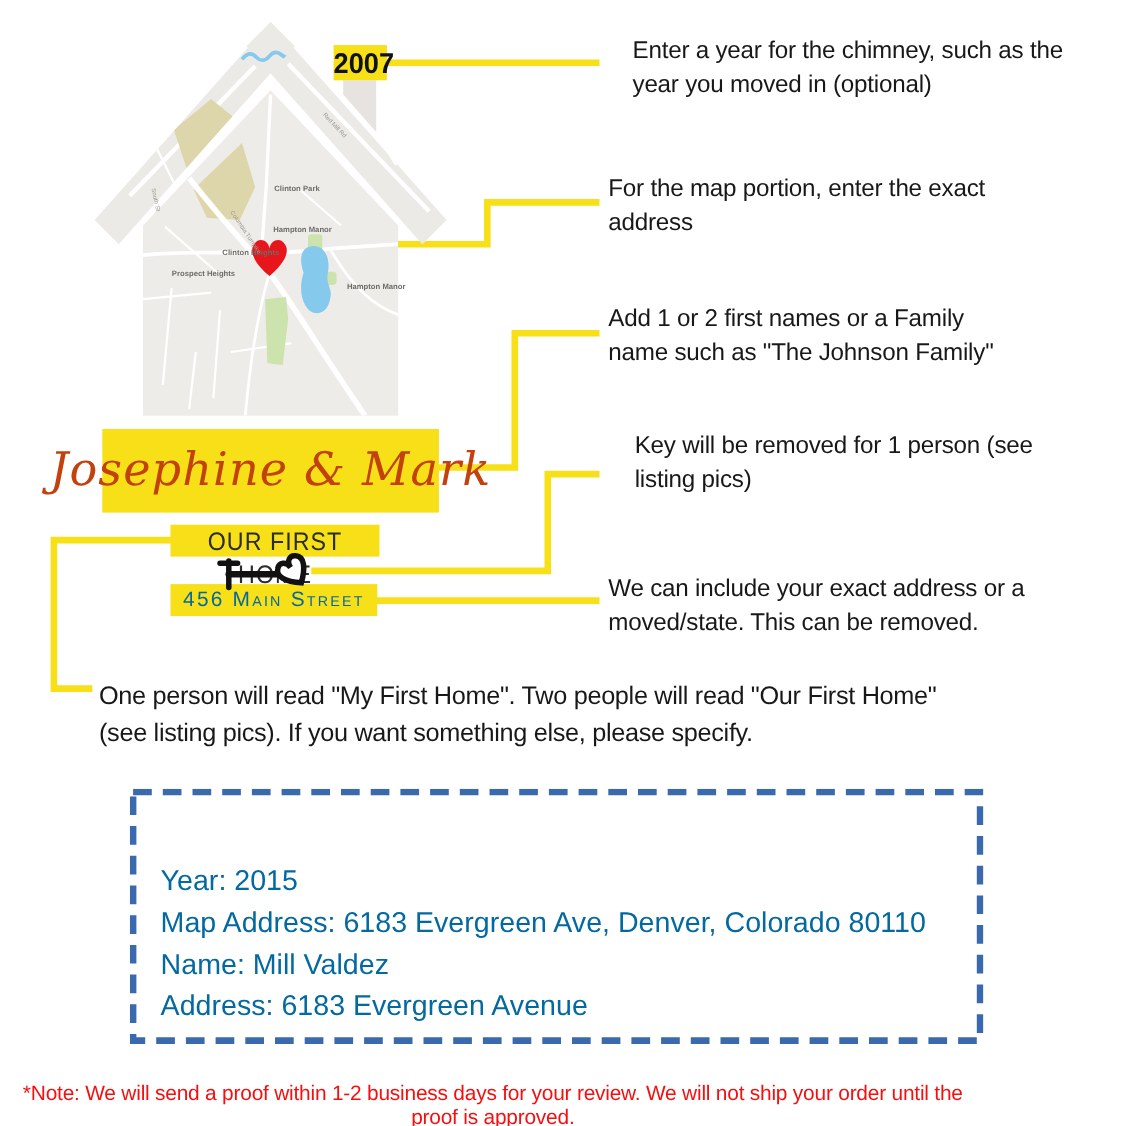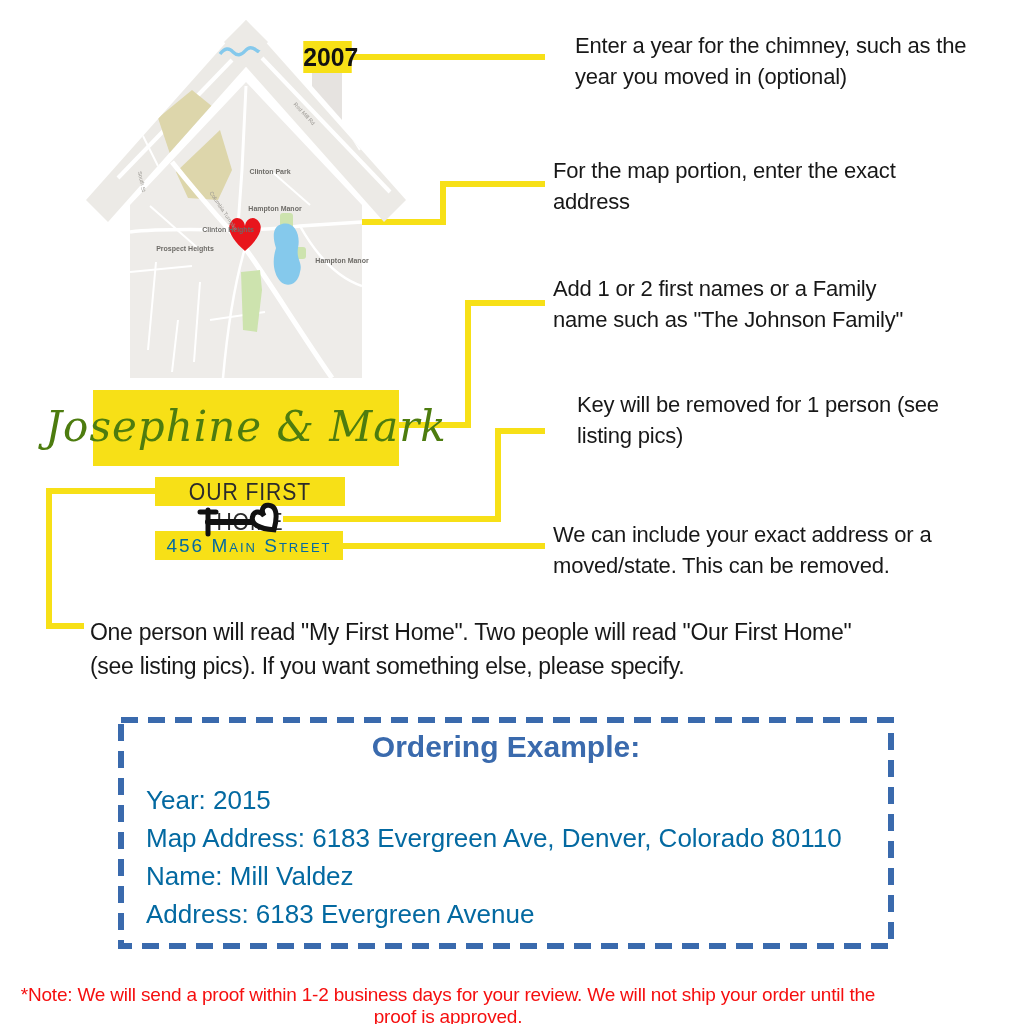--- a/index.html
+++ b/index.html
@@ -16,21 +16,21 @@
   .ybox{background:#f7e017;z-index:3;}
   #chimney-year{
     left:302px;top:41px;width:51px;height:32px;text-align:center;
     font-size:26px;font-weight:700;line-height:33px;color:#111;
     transform:scaleX(.95);transform-origin:center;
   }
   #name-banner{left:93px;top:390px;width:306px;height:76px;}
   #name-banner .script{
     position:absolute;left:50%;top:50%;transform:translate(-50%,-54%);
     font-family:"DejaVu Serif",serif;font-style:italic;font-size:42px;
-    white-space:nowrap;color:#4d7c0f;letter-spacing:1px;text-align:right;
+    white-space:nowrap;color:#c2410c;letter-spacing:1px;text-align:right;
   }
   #first-home-banner{
     left:155px;top:477px;width:190px;height:29px;text-align:center;
     font-size:23px;line-height:30px;color:#2b2b2b;letter-spacing:1px;
   }
   #first-home-banner span{display:inline-block;transform:scaleX(.92);transform-origin:center;}
   #street-banner{
     left:155px;top:531px;width:188px;height:29px;text-align:center;
     font-variant:small-caps;font-size:19px;line-height:29px;color:#0369a1;letter-spacing:2px;
   }
@@ -194,21 +194,20 @@
   <div class="abs annotation" id="annotation-5">We can include your exact address or a
 moved/state. This can be removed.</div>
 
   <div class="abs" id="bottom-note">One person will read "My First Home". Two people will read "Our First Home"
 (see listing pics). If you want something else, please specify.</div>
 
   <div class="abs" id="ordering-box">
     <svg id="ordering-border" width="776" height="232" viewBox="0 0 776 232">
       <rect x="3" y="3" width="770" height="226" fill="none" stroke="#3a6aad" stroke-width="6" stroke-dasharray="17 10"></rect>
     </svg>
-    <div id="ordering-title">Ordering Example:</div>
     <div id="ordering-lines">
       <div>Year: 2015</div>
       <div>Map Address: 6183 Evergreen Ave, Denver, Colorado 80110</div>
       <div>Name: Mill Valdez</div>
       <div>Address: 6183 Evergreen Avenue</div>
     </div>
   </div>
 
   <div class="abs" id="footnote">*Note: We will send a proof within 1-2 business days for your review. We will not ship your order until the proof is approved.</div>
 

